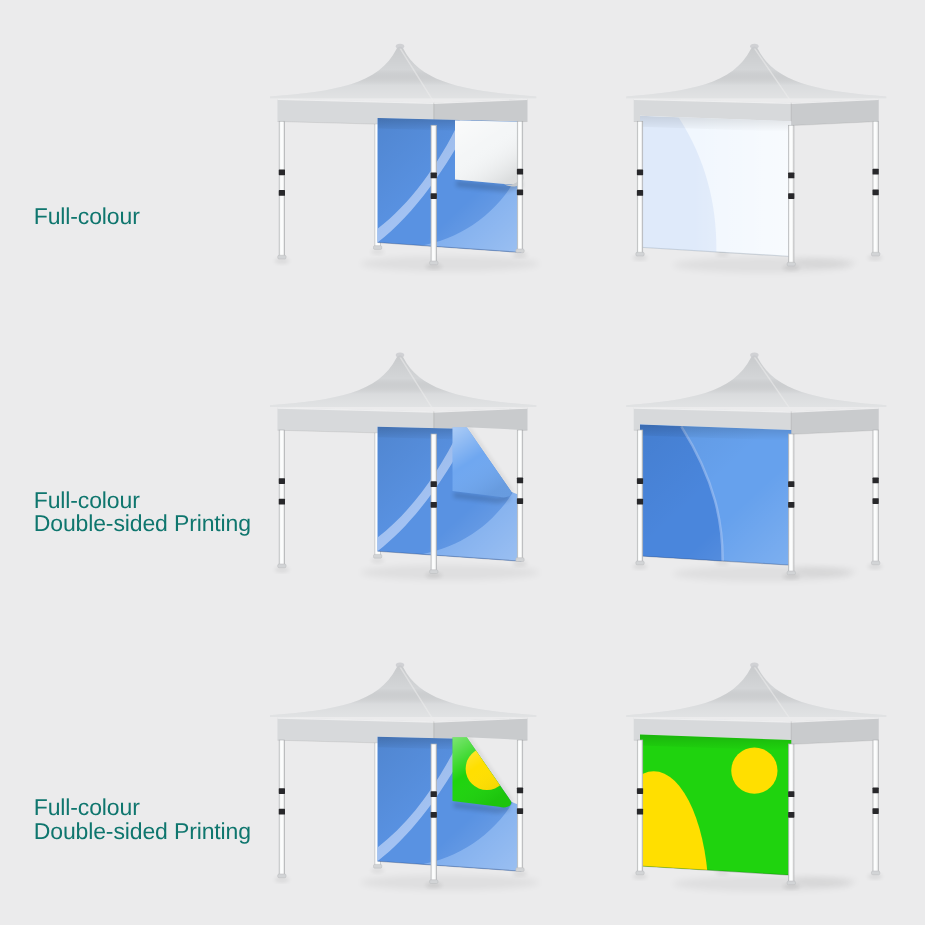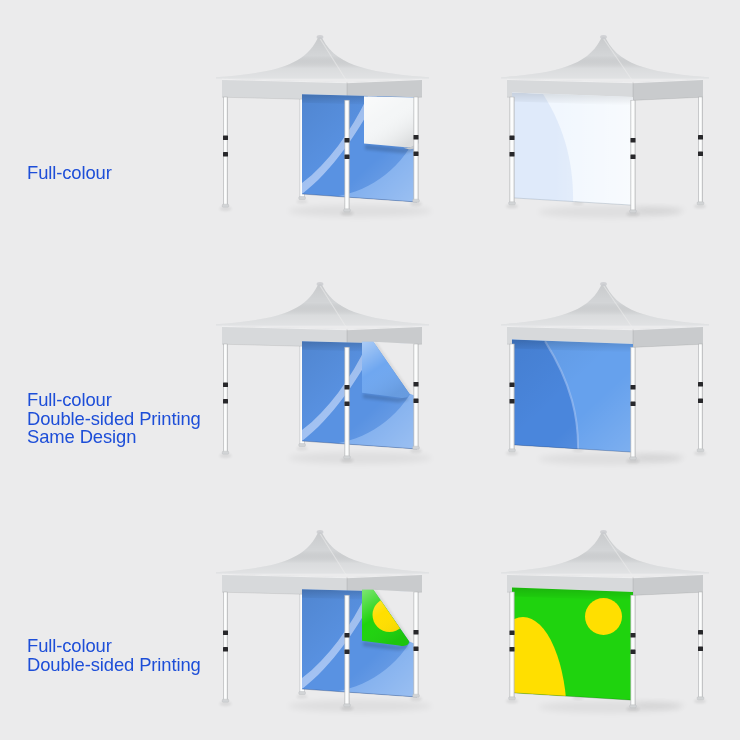--- a/index.html
+++ b/index.html
@@ -1,18 +1,18 @@
 <!DOCTYPE html>
 <html><head>
 <meta charset="utf-8">
 <style>
   html,body{margin:0;padding:0;}
   .stage{position:relative;width:740px;height:740px;background:#ebebec;overflow:hidden;
          font-family:"Liberation Sans", sans-serif;}
-  .label{position:absolute;left:27px;width:230px;color:#1d4ed8;font-size:18.4px;
+  .label{position:absolute;left:27px;width:230px;color:#0f766e;font-size:18.4px;
          line-height:18.6px;letter-spacing:-0.1px;}
   .tent{position:absolute;width:255px;height:230px;}
   .t-l{left:200px;} .t-r{left:460px;}
   .r1{top:25px;} .r2{top:272px;} .r3{top:520px;}
   .lb1{top:164px;} .lb2{top:391px;} .lb3{top:637px;}
 </style>
 </head>
 <body>
 
 <div class="stage" style="background: rgb(235, 235, 236);">
@@ -247,21 +247,20 @@
   </svg>
   <svg class="tent t-r r1" viewBox="0 0 255 230">
     <use href="#frameB_base"></use>
       <use href="#designGhostB"></use>
       <use href="#frameB_legs"></use>
   </svg>
 
   <div class="label lb2">
     <div>Full-colour</div>
     <div>Double-sided Printing</div>
-    <div>Same Design</div>
   </div>
   <svg class="tent t-l r2" viewBox="0 0 255 230">
     <use href="#frameA_base"></use>
       <use href="#designFrontA"></use>
       <use href="#flapRow2"></use>
       <use href="#frameA_legs"></use>
   </svg>
   <svg class="tent t-r r2" viewBox="0 0 255 230">
     <use href="#frameB_base"></use>
       <use href="#designSameB"></use>

